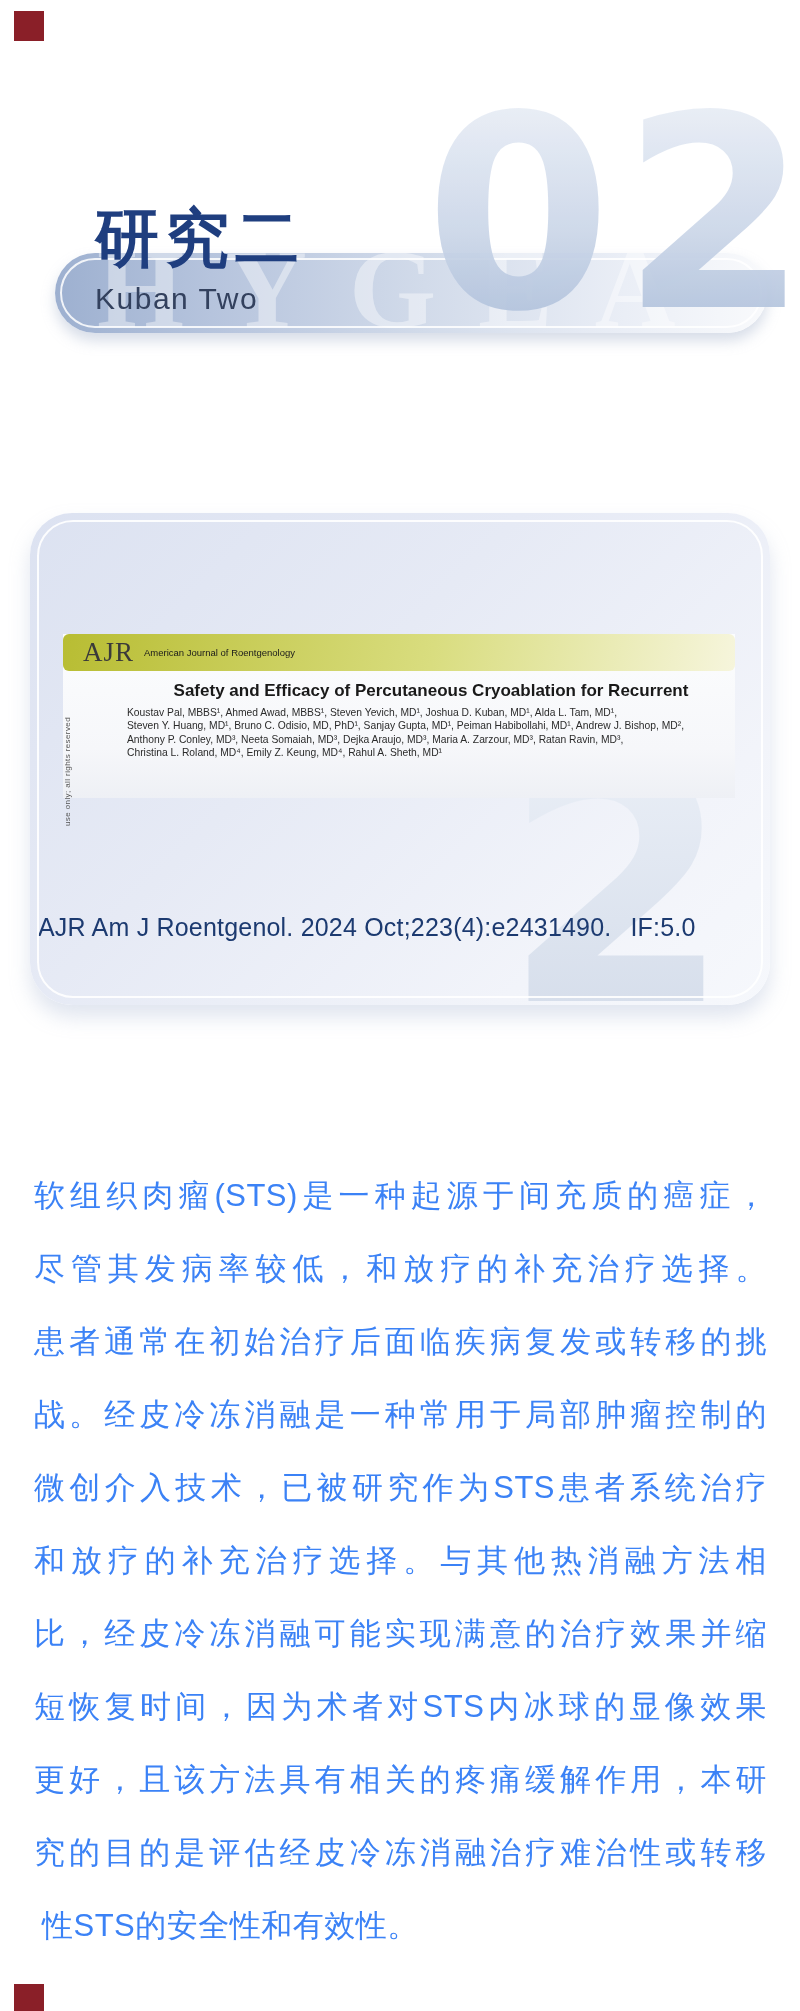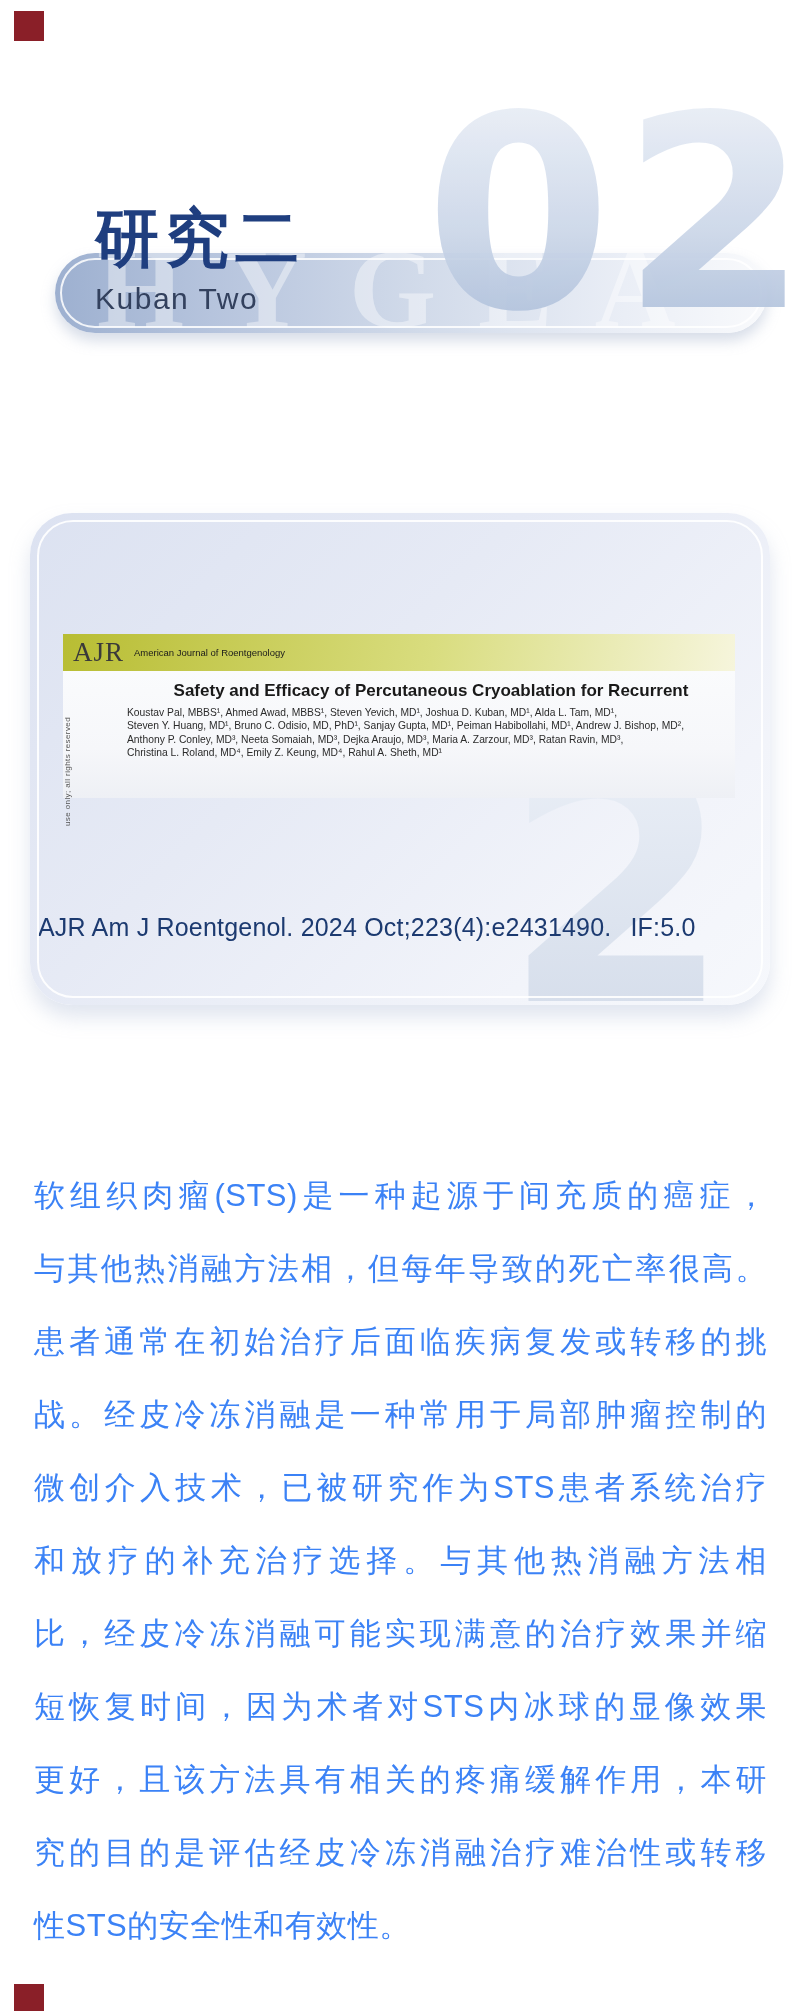--- a/index.html
+++ b/index.html
@@ -65,22 +65,23 @@
     position:absolute; right:38px; bottom:-8px; z-index:0;
     font-family:"DejaVu Sans",sans-serif; font-weight:bold;
     font-size:330px; line-height:.76;
     background:linear-gradient(180deg,#e9eef6 0%, #d6deeb 100%);
     -webkit-background-clip:text; background-clip:text; color:transparent;
   }
 
   .journal { position:absolute; left:33px; top:121px; width:672px; height:164px; z-index:2;
     background:linear-gradient(180deg,#fcfdfe 0%, #f6f7fa 70%, #eef0f5 100%); }
   .j-yellow {
-    height:37px; display:flex; align-items:center; padding-left:10px;
+    height:37px; display:flex; align-items:center; padding-left:20px;
     background:linear-gradient(100deg,#b8bd33 0%, #d9dd7f 55%, #f6f5dc 100%);
+    border-radius:6px;
   }
   .ajr-logo {
     font-family:"Liberation Serif",serif; font-size:27px; font-weight:400;
     color:#3a3a3a; letter-spacing:1px; line-height:1;
   }
   .j-name { margin-left:10px; font-size:9.5px; font-weight:normal; color:#1a1a1a; }
   .j-body { position:relative; padding:9px 0 0 64px; }
   .j-title { font-size:17px; font-weight:bold; color:#191919; line-height:21px;text-align:center; }
   .j-authors { margin-top:5px; }
   .j-author-line { font-size:10.3px; line-height:13.4px; color:#2b2b2b; }
@@ -95,21 +96,21 @@
     display:flex; align-items:baseline; gap:19px;
     font-size:25px; color:#1c3a70; letter-spacing:.2px; white-space:nowrap;
   }
 
   
   .summary { position:absolute; left:34px; top:1159px; width:733px; z-index:1; }
   .para-line {
     font-size:31px; line-height:73px; color:#3b82f6; letter-spacing:.5px;
     text-align:justify; text-align-last:justify; white-space:nowrap;
   }
-  .para-line.last { text-align-last:left; }
+  .para-line.last { text-align-last:left;margin-left:8px; }
 </style>
 </head>
 <body>
 
 <div class="corner-square top"></div>
 
 <div class="header">
   <div class="num-watermark">02</div>
   <div class="banner">
     <div class="hygea">HYGEA</div>
@@ -145,21 +146,21 @@
   <div class="citation">
     <span>AJR Am J Roentgenol. 2024 Oct;223(4):e2431490.</span>
     <span>IF:5.0</span>
   </div>
 
   <div class="card-ring"></div>
 </div>
 
 <div class="summary">
   <div class="para-line">软组织肉瘤(STS)是一种起源于间充质的癌症，</div>
-  <div class="para-line">与其他热消融方法相，但每年导致的死亡率很高。</div>
+  <div class="para-line">尽管其发病率较低，和放疗的补充治疗选择。</div>
   <div class="para-line">患者通常在初始治疗后面临疾病复发或转移的挑</div>
   <div class="para-line">战。经皮冷冻消融是一种常用于局部肿瘤控制的</div>
   <div class="para-line">微创介入技术，已被研究作为STS患者系统治疗</div>
   <div class="para-line">和放疗的补充治疗选择。与其他热消融方法相</div>
   <div class="para-line">比，经皮冷冻消融可能实现满意的治疗效果并缩</div>
   <div class="para-line">短恢复时间，因为术者对STS内冰球的显像效果</div>
   <div class="para-line">更好，且该方法具有相关的疼痛缓解作用，本研</div>
   <div class="para-line">究的目的是评估经皮冷冻消融治疗难治性或转移</div>
   <div class="para-line last">性STS的安全性和有效性。</div>
 </div>

